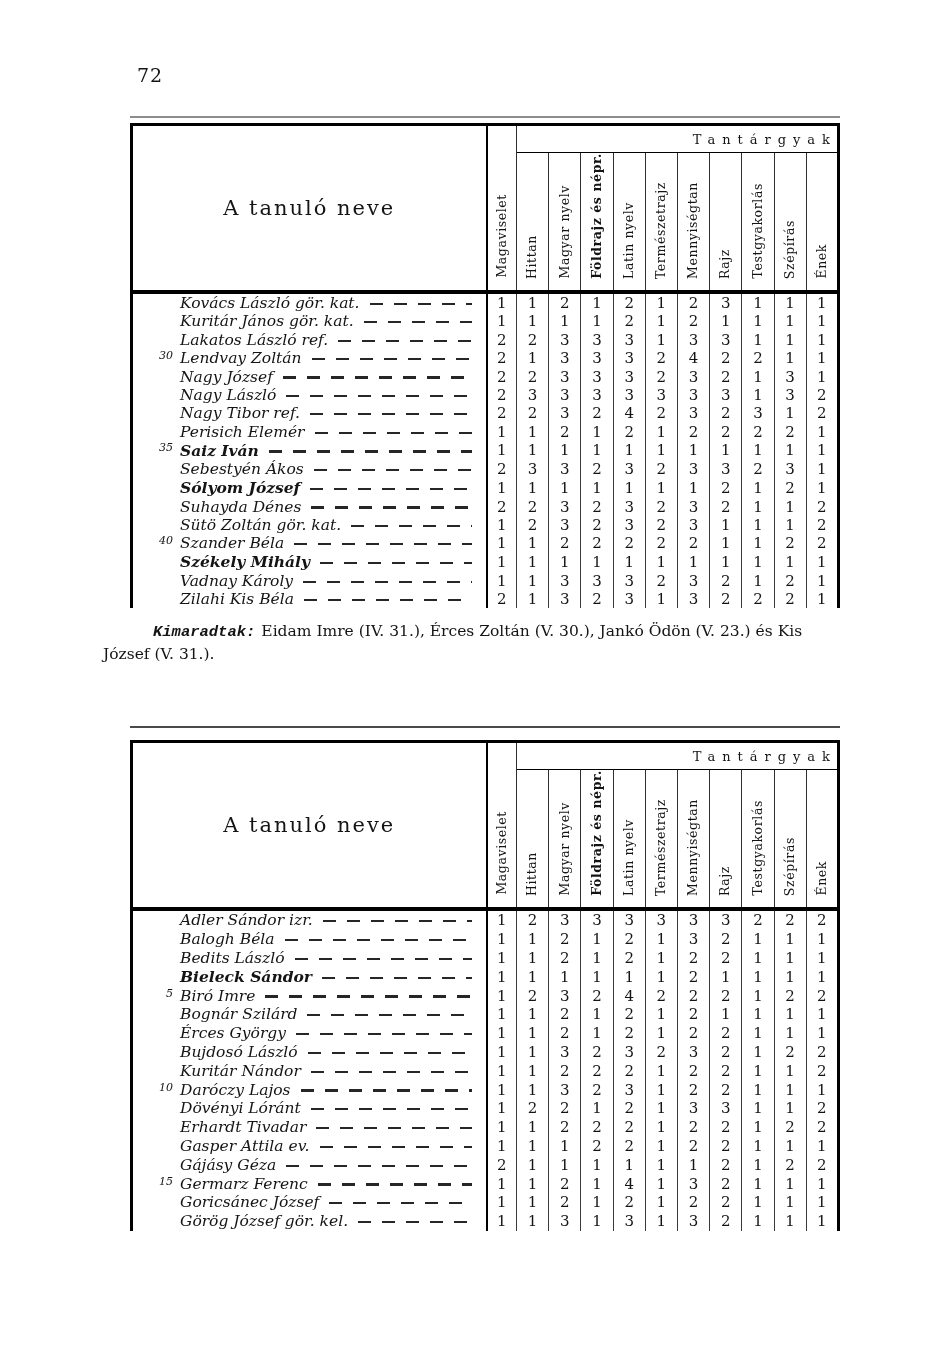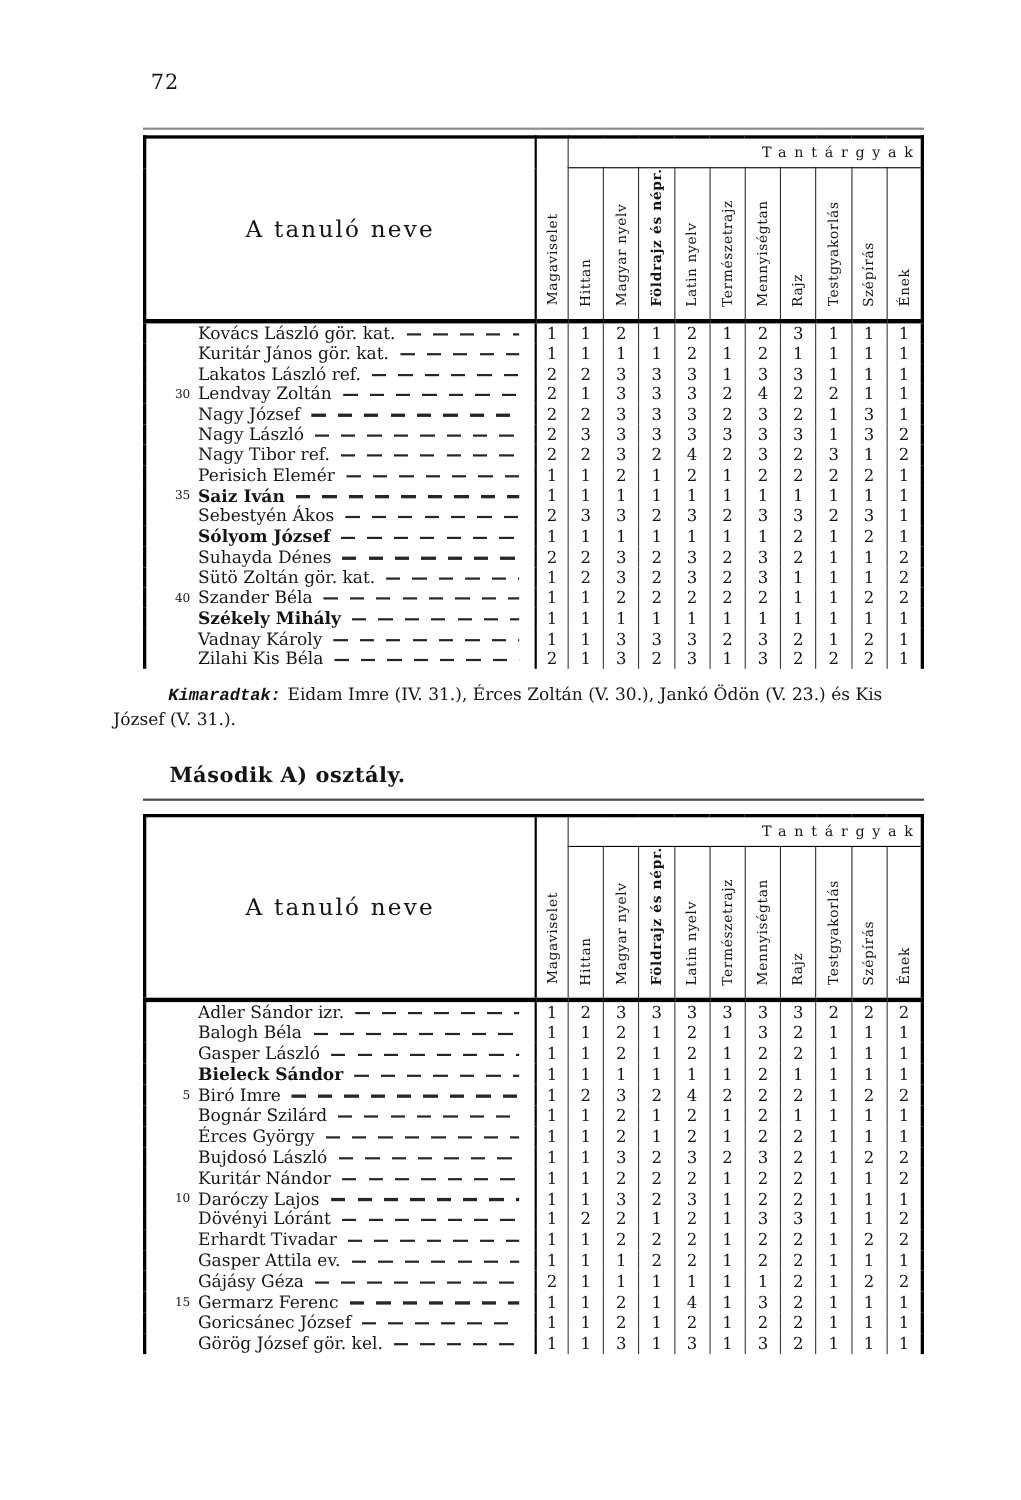--- a/index.html
+++ b/index.html
@@ -50,21 +50,21 @@
     font-size:12.5px;letter-spacing:.6px;white-space:nowrap;display:inline-block;line-height:1;
   }
 
   tbody td{vertical-align:middle;}
   .t1 tbody td{height:18.4px;}
   .t2 tbody td{height:18.8px;}
   td.name-cell{border-right:2.5px solid #000;}
   td.grade{border-left:1px solid #3a3a3a;text-align:center;font-size:15px;}
   td.grade.first{border-left:none;}
 
-  .nrow{display:flex;align-items:center;}
+  .nrow{display:flex;font-style:italic;}
   .rownum{flex:none;width:30px;text-align:right;padding-right:7px;font-size:11px;box-sizing:border-box;margin-left:17px;}
   .nm{flex:none;font-size:15.5px;white-space:nowrap;}
   .nm.bold{font-weight:bold;}
   .leader{
     flex:1;height:2.2px;align-self:center;margin:2px 14px 0 10px;
     background:repeating-linear-gradient(90deg,#262626 0 13px,transparent 13px 24px);
     min-width:20px;
   }
 
   
@@ -466,21 +466,20 @@
             <td class="grade">1</td>
           </tr>
         </tbody>
     </table>
   </div>
 
   <p class="kimaradtak"><span class="kim-label">Kimaradtak:</span><span>Eidam Imre (IV. 31.), Érces Zoltán (V. 30.), Jankó Ödön (V. 23.) és Kis József (V. 31.).</span></p>
 
 
   <div class="section-heading">
-    <span class="class-title">Második A) osztály.</span>
   </div>
 
   <div class="block block2">
     <div class="pre-rule"></div>
     <table class="grades t2">
       <colgroup>
         <col class="c-name">
           <col class="c-conduct">
         <col>
           <col>
@@ -550,21 +549,21 @@
             <td class="grade">3</td>
             <td class="grade">2</td>
             <td class="grade">1</td>
             <td class="grade">1</td>
             <td class="grade">1</td>
           </tr>
           <tr>
             <td class="name-cell">
               <div class="nrow">
                 <span class="rownum"></span>
-                <span class="nm">Gasper László</span>
+                <span class="nm">Bedits László</span>
                 <span class="leader"></span>
               </div>
             </td>
             <td class="grade first">1</td>
             <td class="grade">1</td>
             <td class="grade">2</td>
             <td class="grade">1</td>
             <td class="grade">2</td>
             <td class="grade">1</td>
             <td class="grade">2</td>

